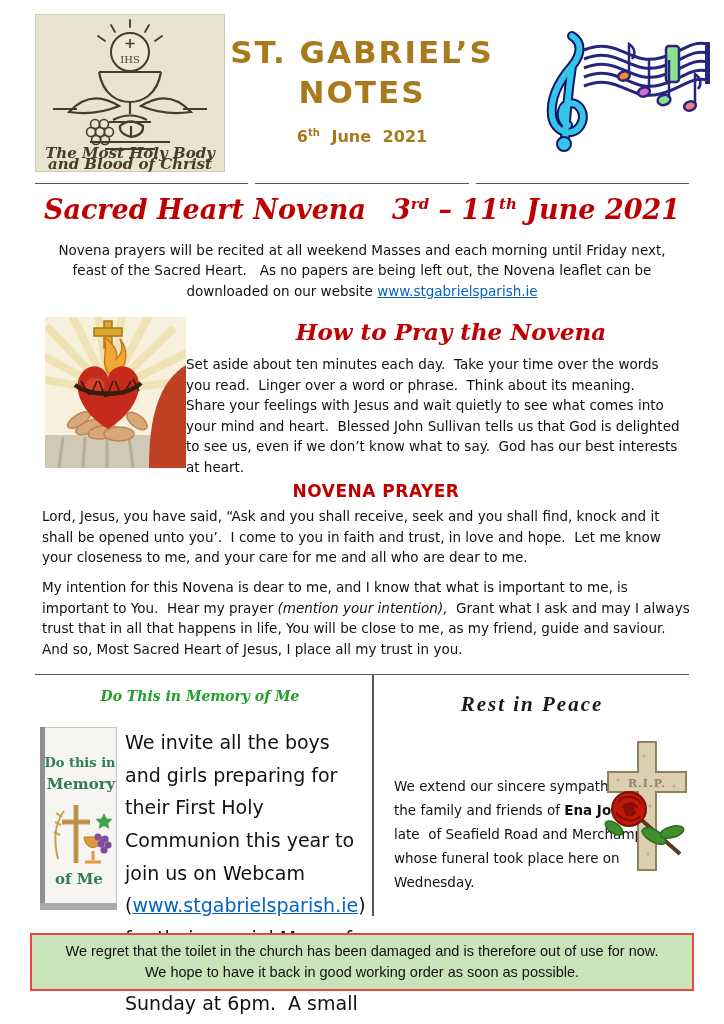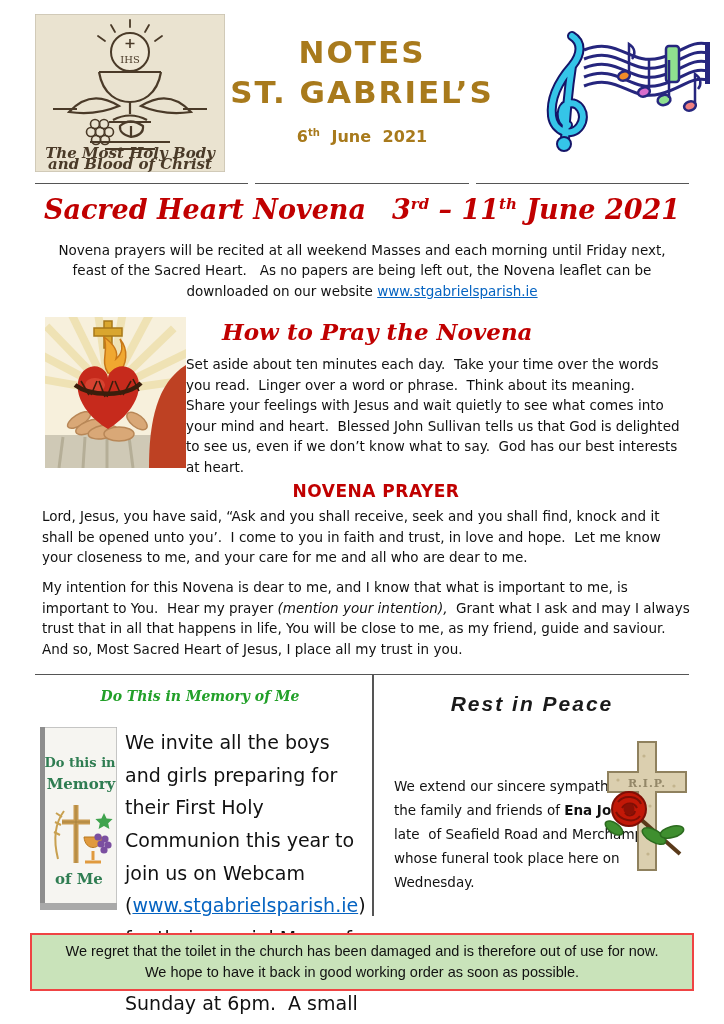--- a/index.html
+++ b/index.html
@@ -31,37 +31,37 @@
   
   .novena-heading{position:absolute;left:0;top:194px;width:724px;text-align:center;
     font-family:"DejaVu Serif",serif;font-style:italic;font-weight:bold;font-size:27px;color:var(--heading-red);}
   .novena-heading sup{font-size:15px;}
   .novena-heading .dates{margin-left:26px;}
   .intro{position:absolute;left:40px;top:240px;width:644px;text-align:center;font-size:13.5px;line-height:1.5;white-space:pre-wrap;}
 
   
   .sacred-heart{position:absolute;left:45px;top:317px;width:141px;height:151px;}
   .pray-right{position:absolute;left:186px;top:318px;width:494px;}
-  .pray-heading{text-align:left;font-family:"DejaVu Serif",serif;font-style:italic;font-weight:bold;font-size:23px;color:var(--heading-red);padding-left:36px;}
+  .pray-heading{text-align:center;font-family:"DejaVu Serif",serif;font-style:italic;font-weight:bold;font-size:23px;color:var(--heading-red);padding-left:36px;}
   .pray-body{margin-top:9px;font-size:13.5px;line-height:1.52;white-space:pre-wrap;}
 
   
   .prayer-title{position:absolute;left:14px;top:481px;width:724px;text-align:center;
     font-size:17px;font-weight:bold;color:var(--heading-red);letter-spacing:.5px;}
   .prayer{position:absolute;left:42px;width:650px;font-size:13.5px;line-height:1.52;white-space:pre-wrap;}
   .prayer.p1{top:506px;}
   .prayer.p2{top:577px;}
 
   
   .memory-heading{position:absolute;left:40px;top:688px;width:320px;text-align:center;
     font-family:"DejaVu Serif",serif;font-style:italic;font-weight:bold;font-size:14px;color:var(--heading-green);}
   .banner{position:absolute;left:40px;top:727px;width:77px;height:183px;}
   .memory-body{position:absolute;left:125px;top:726px;width:240px;font-size:19px;line-height:1.72;white-space:pre-wrap;}
   .rip-heading{position:absolute;left:392px;top:692px;width:280px;text-align:center;
-    font-family:Liberation Sans, sans-serif;font-style:italic;font-size:21px;color:#1a1a1a;letter-spacing:2px;}
+    font-family:Liberation Serif, serif;font-style:italic;font-size:21px;color:#1a1a1a;letter-spacing:2px;}
   .rip-body{position:absolute;left:394px;top:726px;width:264px;font-size:13.5px;line-height:1.78;white-space:pre-wrap;}
   .rip-closing{text-align:center;margin-top:2px;}
   .cross{position:absolute;left:598px;top:736px;width:97px;height:142px;}
 
   a.link{color:var(--link-blue);text-decoration:underline;cursor:pointer;}
   strong{font-weight:bold;}
   em{font-style:italic;}
 
   
   .notice{position:absolute;left:30px;top:933px;width:664px;background:var(--notice-bg);
@@ -107,22 +107,22 @@
           <circle cx="74" cy="118" r="4.5"></circle>
         <circle cx="61" cy="126" r="4.5"></circle>
           <circle cx="70" cy="126" r="4.5"></circle>
       </g>
       <text x="95" y="144" text-anchor="middle" font-size="15" font-weight="bold" font-style="italic" font-family="DejaVu Serif,serif" fill="#4A3A28">The Most Holy Body</text>
       <text x="95" y="155" text-anchor="middle" font-size="15" font-weight="bold" font-style="italic" font-family="DejaVu Serif,serif" fill="#4A3A28">and Blood of Christ</text>
     </svg>
   </div>
 
   <div class="title-block">
+    <div class="title-line">ST. GABRIEL’S</div>
     <div class="title-line">NOTES</div>
-    <div class="title-line">ST. GABRIEL’S</div>
     <div class="issue-date"><span>6</span><sup>th</sup><span> June 2021</span></div>
   </div>
 
   <div class="music">
     <svg viewBox="0 0 178 148" width="178" height="148">
       <g fill="none" stroke="#26267E" stroke-width="3">
         <path d="M46 30 C80 16 92 46 122 38 C146 32 152 20 170 24"></path>
         <path d="M46 39 C80 25 92 55 122 47 C146 41 152 29 170 33"></path>
         <path d="M46 48 C80 34 92 64 122 56 C146 50 152 38 170 42"></path>
         <path d="M46 57 C80 43 92 73 122 65 C146 59 152 47 170 51"></path>

